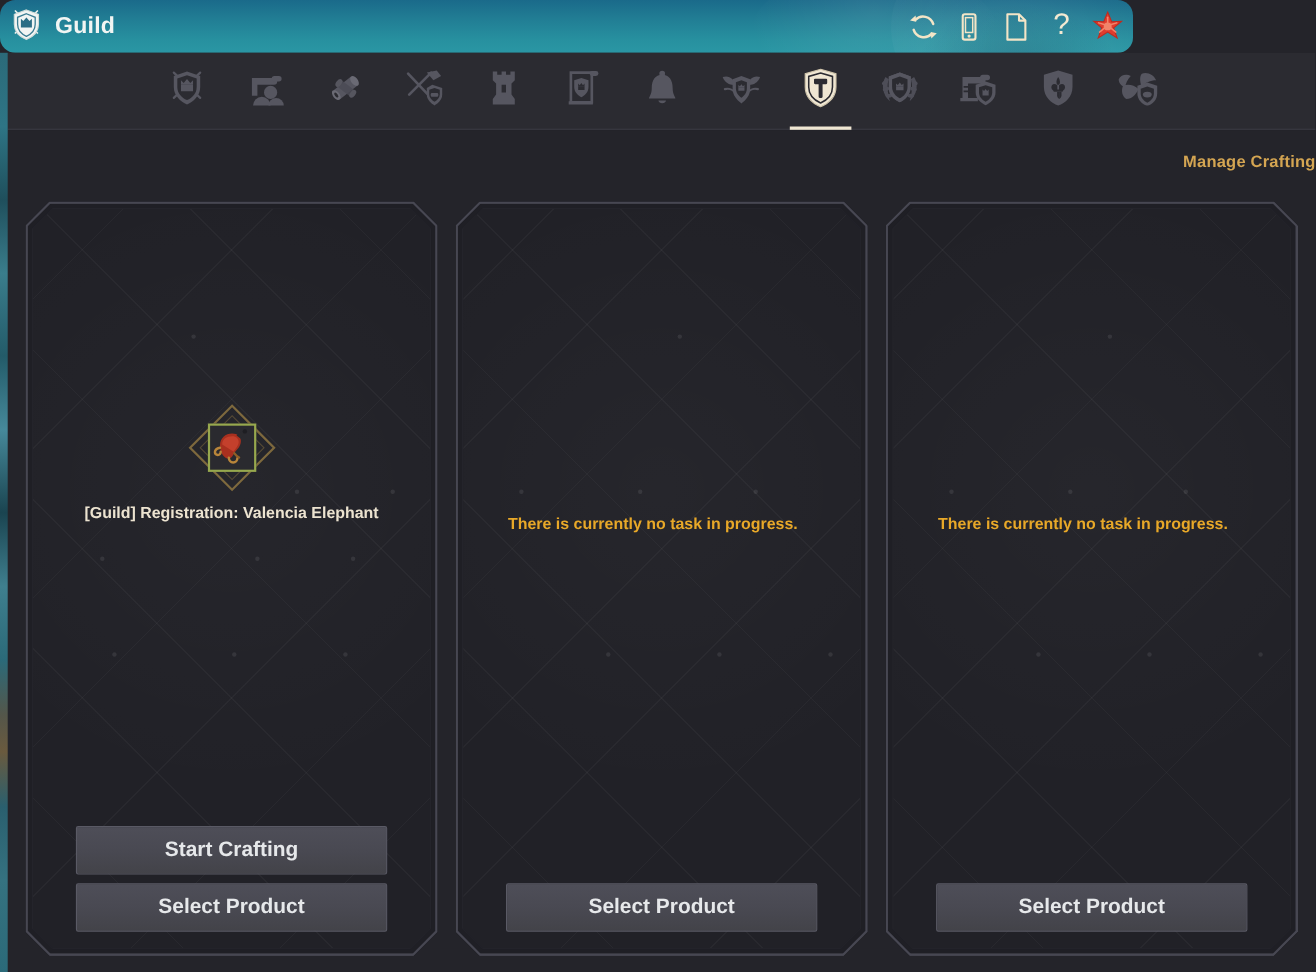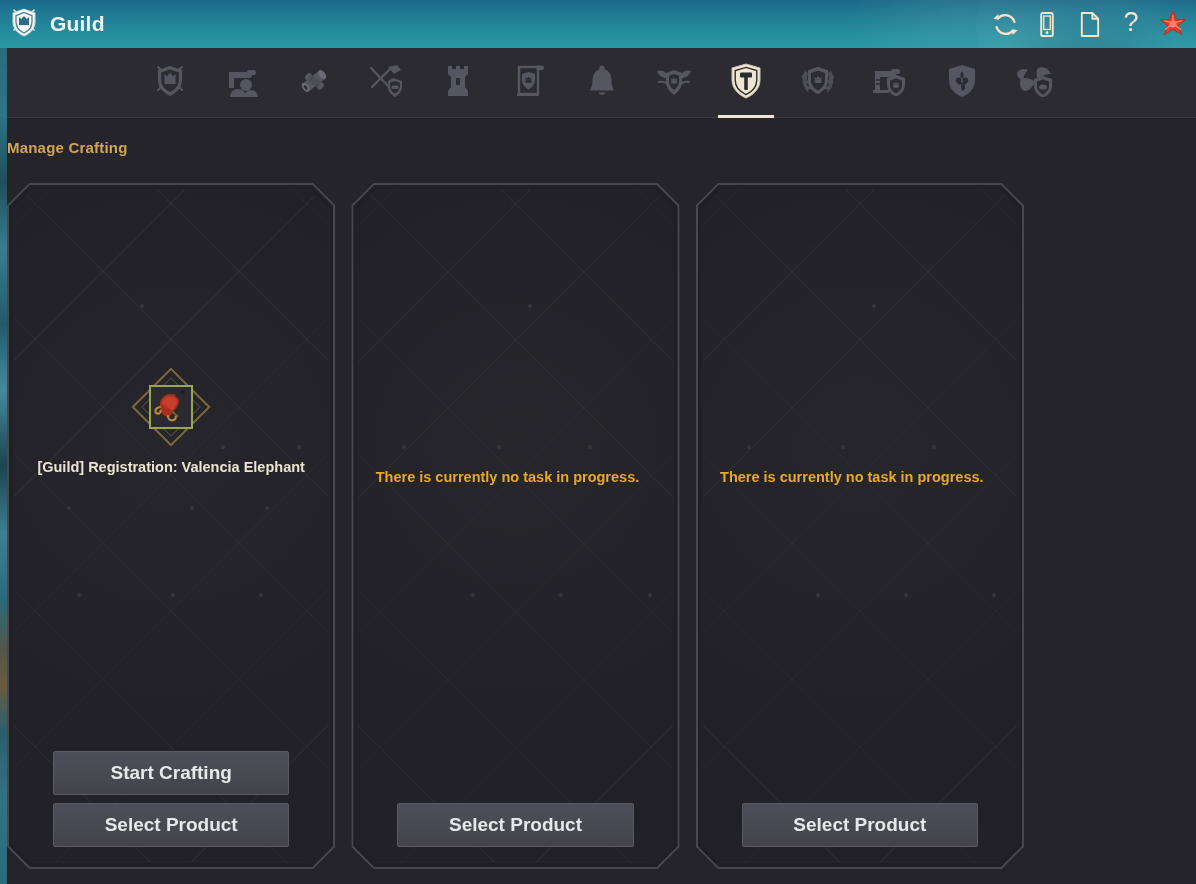--- a/index.html
+++ b/index.html
@@ -30,23 +30,24 @@
       #235b69 33%, #46899a 41%, #1a4450 50%, #3f7f8e 58%,
       #2b6a79 66%, #54564a 72%, #6a5a3e 76%, #2a5f6e 82%,
       #357280 90%, #2b6a79 100%);
     z-index: 40;
   }
 
   
   .titlebar {
     position: absolute;
     left: 0; top: 0;
-    width: 1196px; height: 48px;
+    width: 1030px; height: 48px;
     background: linear-gradient(180deg, #1a6a8a 0%, #217d94 35%, #27909f 75%, #2a97a4 100%);
     overflow: hidden;
+    border-radius: 14px;
   }
   .tb-swirl {
     position: absolute;
     border-radius: 50%;
     pointer-events: none;
   }
   .tb-swirl.s1 {
     right: -40px; top: -70px;
     width: 260px; height: 190px;
     background: radial-gradient(ellipse at 40% 60%, rgba(255,255,255,0.10), rgba(255,255,255,0) 65%);
@@ -134,32 +135,32 @@
   
   .content {
     position: absolute;
     left: 7px; top: 119px;
     width: 1189px; height: 765px;
     background: #24242a;
   }
 
   .page-title {
     width: 100%;
-    text-align: left;
+    text-align: right;
     margin-top: 20px;
     font-size: 15px;
     font-weight: 700;
     color: #d4a552;
     letter-spacing: 0.2px;
   }
 
   .panels {
     position: absolute;
     left: 0; top: 64px;
-    width: 1017px;
+    width: 1189px;
     display: flex;
     justify-content: center;
     gap: 16px;
     align-items: center;
   }
 
   
   .panel {
     position: relative;
     width: 375px;

